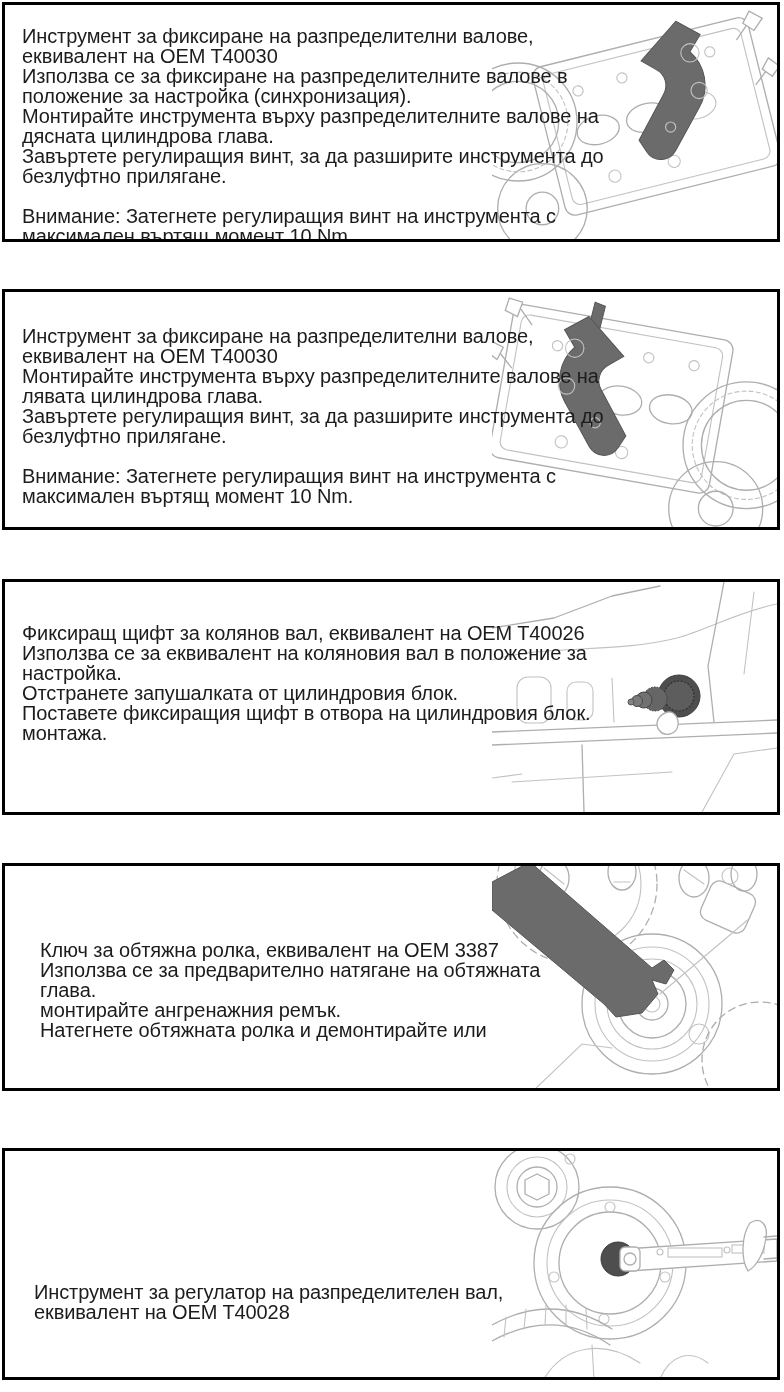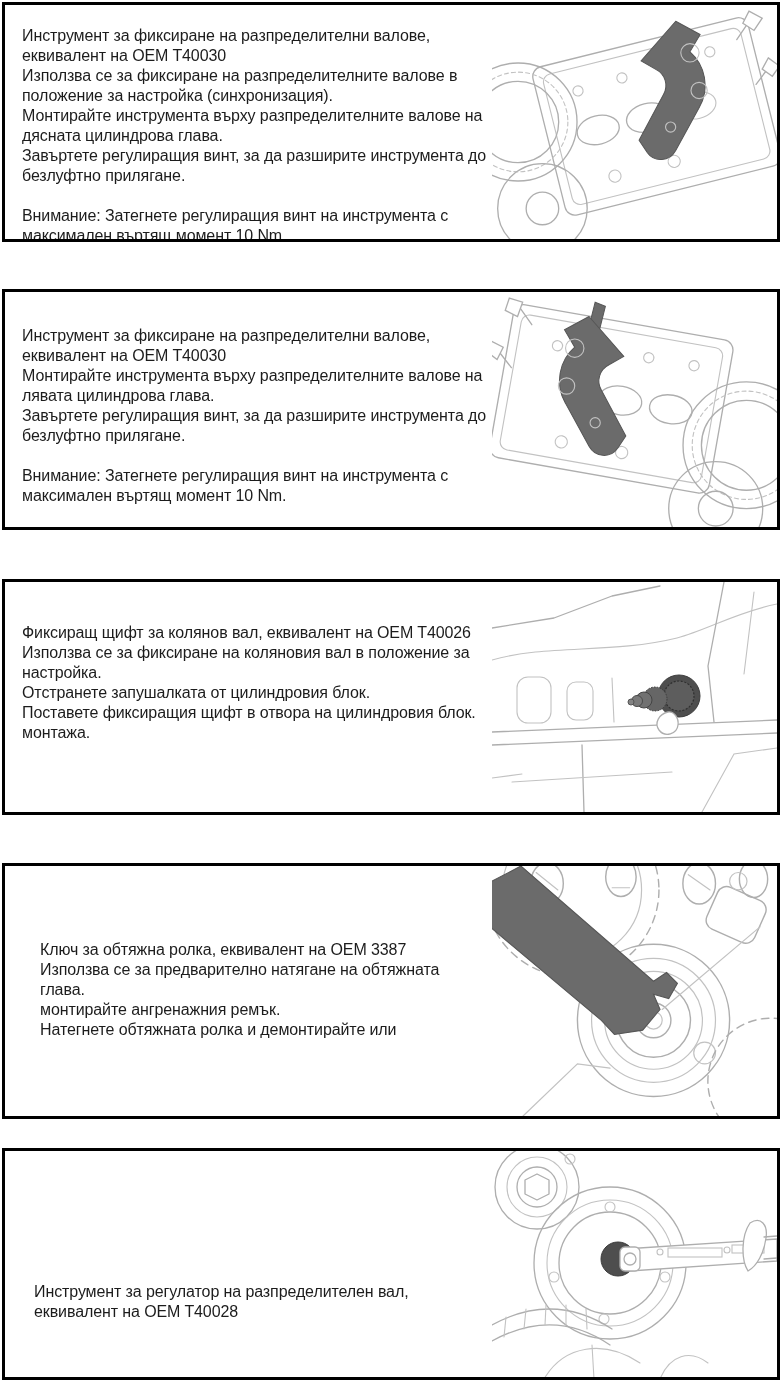--- a/index.html
+++ b/index.html
@@ -23,25 +23,25 @@
   .page{position:relative;width:784px;height:1392px;background:var(--bg);}
   .card{
     position:absolute;left:2px;width:778px;
     border:3px solid var(--border);
     background:var(--bg);
     overflow:hidden;
   }
   .card-1{top:2px;height:240px;}
   .card-2{top:289px;height:241px;}
   .card-3{top:579px;height:236px;}
-  .card-4{top:863px;height:256px;}
+  .card-4{top:863px;height:228px;}
   .card-5{top:1148px;height:232px;}
   .text{
     position:absolute;
-    font-size:16px;line-height:20px;
+    font-size:20px;line-height:20px;
     letter-spacing:-0.1px;
     white-space:nowrap;
     z-index:2;
   }
   .card-1 .text{top:21px;left:17px;}
   .card-2 .text{top:34px;left:17px;}
   .card-3 .text{top:41px;left:17px;}
   .card-4 .text{top:74px;left:35px;}
   .card-5 .text{top:95px;left:29px;margin-top:36px;}
   .note{margin-top:20px;}
@@ -144,21 +144,21 @@
       <path class="tool" d="M98,24 l-24,13 10,17 c-15,13 -20,36 -9,55 l23,42 c6,11 21,12 28,2 l8,-12 -24,-45 c-5,-9 -2,-20 8,-25 l14,-8 z"></path>
       <circle class="la2" cx="84" cy="55" r="9"></circle>
       <circle class="la2" cx="76" cy="92" r="8"></circle>
       <circle class="la2" cx="104" cy="128" r="5"></circle>
     </svg>
   </div>
 
   <div class="card card-3">
     <div class="text">
       <div>Фиксиращ щифт за колянов вал, еквивалент на OEM T40026</div>
-      <div>Използва се за фиксиране на коляновия вал в положение за</div>
+      <div>Използва се за еквивалент на коляновия вал в положение за</div>
       <div>настройка.</div>
       <div>Отстранете запушалката от цилиндровия блок.</div>
       <div>Поставете фиксиращия щифт в отвора на цилиндровия блок.</div>
       <div>монтажа.</div>
     </div>
     <svg class="illus" viewBox="0 0 285 230" preserveAspectRatio="xMidYMid slice">
       <path class="la" d="M0,46 L62,36 L120,14 L168,4"></path>
       <path class="la2" d="M0,78 C55,62 120,72 185,56 C215,48 245,30 285,22"></path>
       <path class="la" d="M232,0 L216,84 L222,140"></path>
       <path class="la2" d="M262,10 L252,92"></path>

